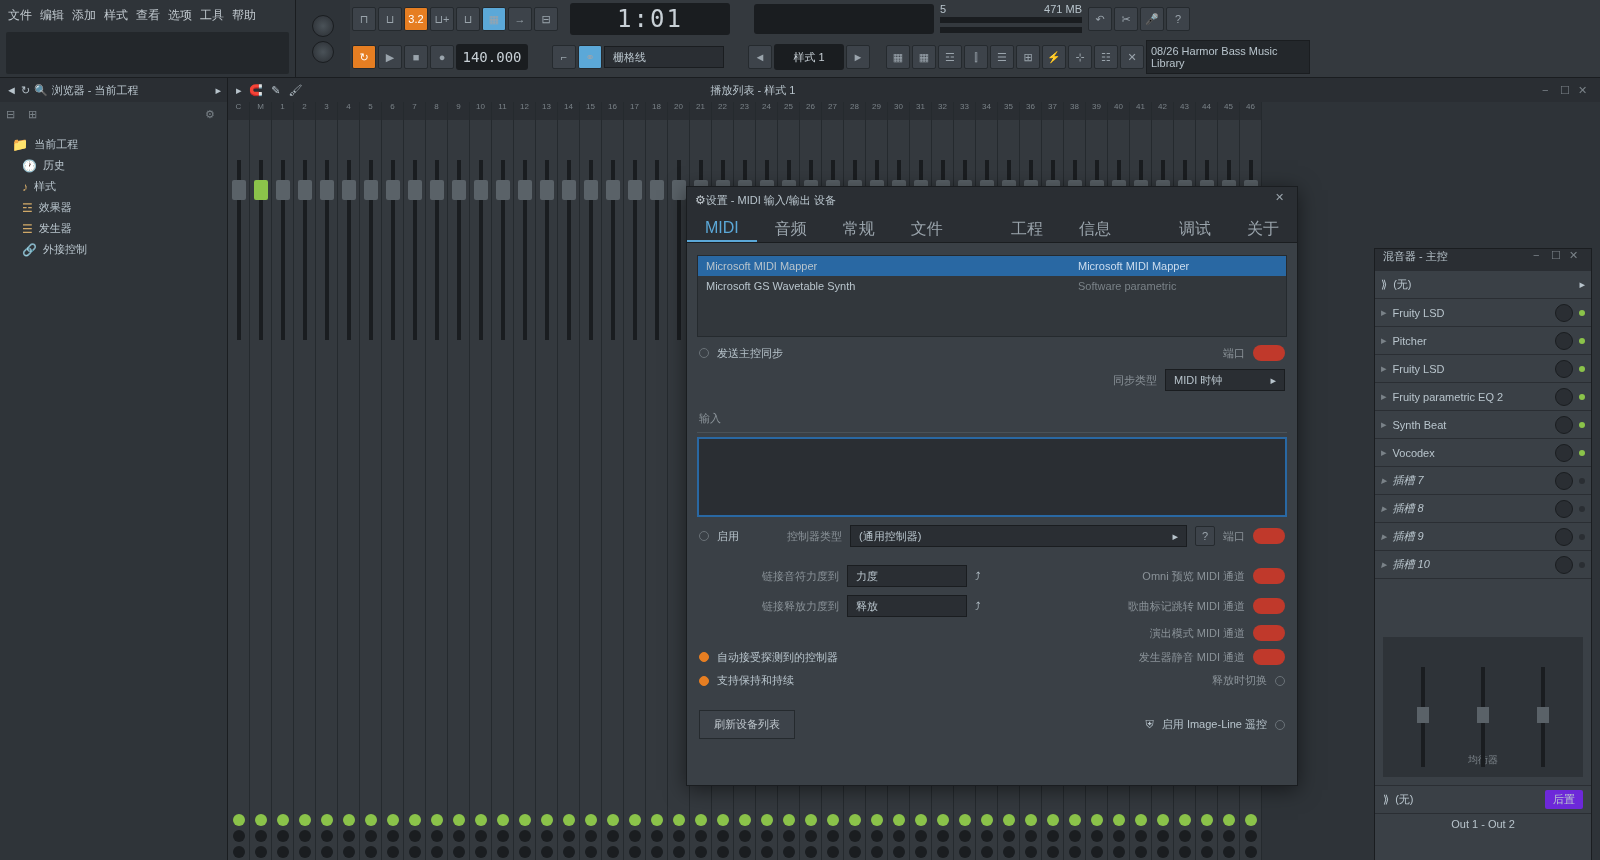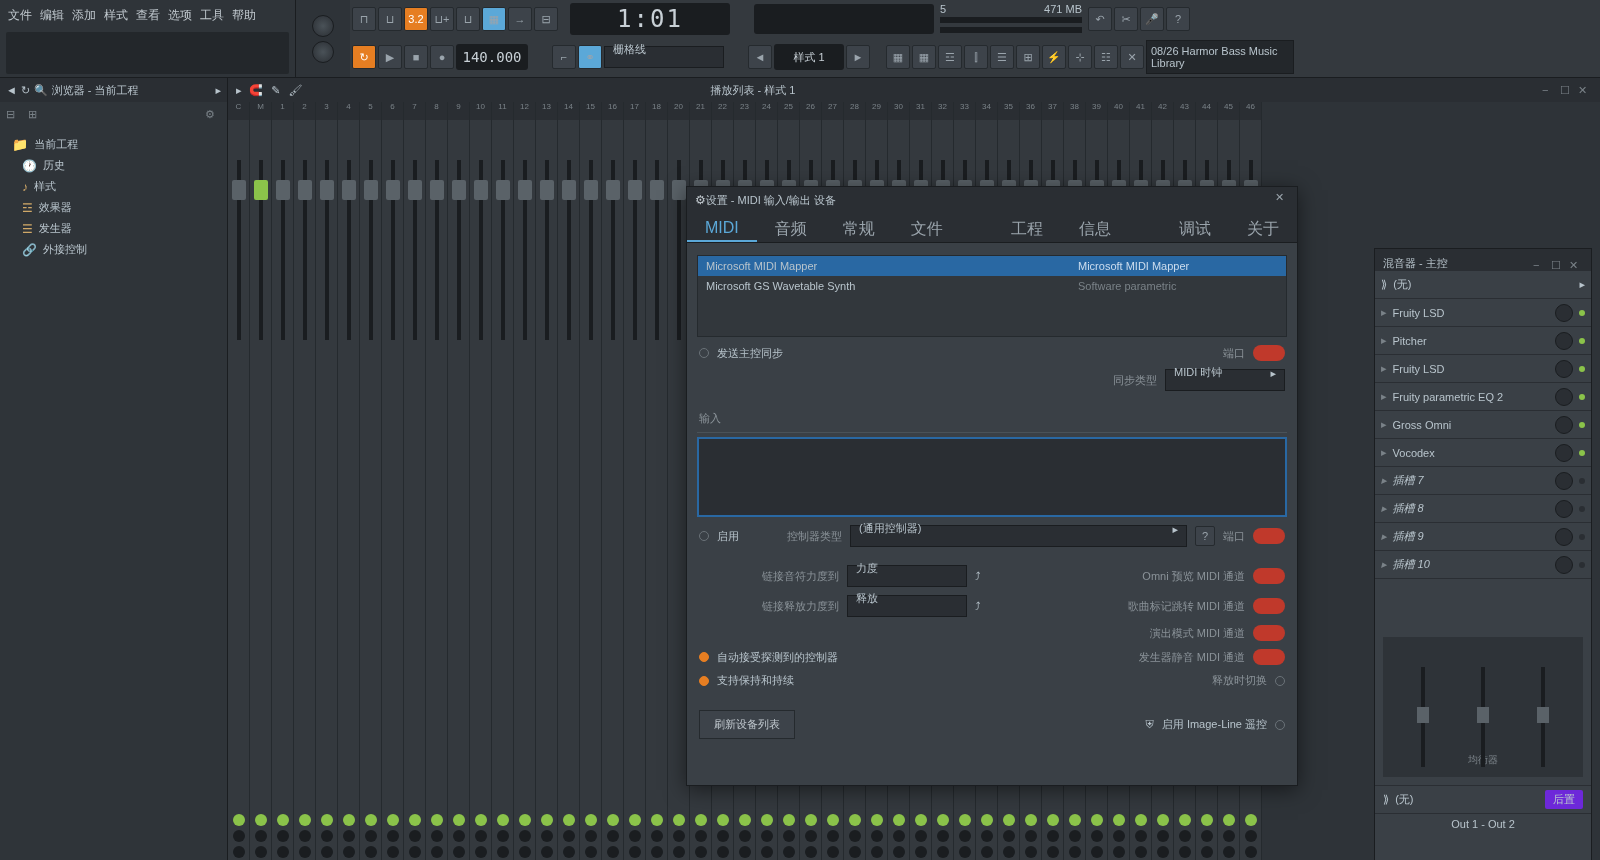--- a/index.html
+++ b/index.html
@@ -13,21 +13,21 @@
 .knob{width:22px;height:22px;border-radius:50%;background:radial-gradient(#4a5258,#2a2e33);border:1px solid #1a1d20;margin:2px}
 .transport-area{flex:1;background:#34393e;display:flex;flex-direction:column}
 .trans-row{display:flex;height:38px;align-items:center;gap:2px;padding:2px}
 .tbtn{width:24px;height:24px;background:#3d434a;border:1px solid #252a2e;border-radius:2px;display:flex;align-items:center;justify-content:center;cursor:pointer;color:#9aa4ac}
 .tbtn.orange{background:#e67e22;color:#fff}
 .time-display{width:160px;height:32px;background:#1a1d20;border-radius:3px;display:flex;align-items:center;justify-content:center;font-family:monospace;font-size:24px;color:#c8d0d6;letter-spacing:2px}
 .tempo-display{width:72px;height:26px;background:#1a1d20;border-radius:3px;display:flex;align-items:center;justify-content:center;font-family:monospace;font-size:14px;color:#c8d0d6}
 .pattern-display{width:70px;height:26px;background:#1a1d20;border-radius:3px;display:flex;align-items:center;justify-content:center;color:#c8d0d6}
 .cpu-area{width:150px;display:flex;flex-direction:column;justify-content:center;font-size:9px;color:#8a9298;padding:4px}
 .cpu-bar{height:6px;background:#1a1d20;margin:2px 0}
-.info-panel{width:148px;background:#23272b;border:1px solid #1a1d20;padding:4px;font-size:10px;color:#7a8288}
+.info-panel{width:164px;background:#23272b;border:1px solid #1a1d20;padding:4px;font-size:10px;color:#7a8288}
 .main-area{display:flex;height:782px}
 .browser{width:228px;background:#2f3439;border-right:1px solid #1a1d20}
 .browser-header{height:24px;background:#2a2e33;display:flex;align-items:center;padding:0 6px;gap:4px;font-size:11px;color:#9aa4ac}
 .browser-icons{display:flex;gap:6px;padding:6px}
 .bicon{width:16px;height:16px;color:#7a8288;cursor:pointer}
 .browser-tree{padding:4px}
 .tree-item{padding:3px 8px 3px 18px;color:#d0a868;cursor:pointer;font-size:12px;display:flex;align-items:center;gap:6px}
 .tree-item.root{padding-left:8px;color:#e8c890;font-size:13px}
 .workspace{flex:1;background:#3a4046;position:relative}
 .playlist-header{height:24px;background:#2a2e33;display:flex;align-items:center;padding:0 8px;color:#9aa4ac;font-size:11px;gap:8px}
@@ -51,26 +51,26 @@
 .device-list{background:#32373c;border:1px solid #252a2e;margin:4px 0}
 .device-row{padding:4px 8px;display:flex;font-size:11px;cursor:pointer}
 .device-row.selected{background:#2968a3;color:#fff}
 .device-row span:first-child{flex:1}
 .device-row span:last-child{color:#7a8288;width:200px}
 .device-row.selected span:last-child{color:#cde}
 .opt-row{display:flex;align-items:center;padding:4px 2px;gap:8px;font-size:11px}
 .radio{width:10px;height:10px;border-radius:50%;border:1px solid #6a7278;display:inline-block}
 .radio.on{background:#e67e22;border-color:#e67e22}
 .port-btn{width:32px;height:16px;background:#c0392b;border-radius:8px}
-.dropdown{background:#2a2e33;border:1px solid #1a1d20;padding:10px 8px;height:16px;display:flex;align-items:flex-end;min-width:120px;font-size:11px}
+.dropdown{background:#2a2e33;border:1px solid #1a1d20;padding:10px 8px;height:16px;display:flex;align-items:center;min-width:120px;font-size:11px}
 .input-box{background:#2a2e33;border:2px solid #2968a3;height:80px;margin:4px 0}
 .right-label{margin-left:auto;text-align:right;color:#8a9298}
 .refresh-btn{background:#3d434a;border:1px solid #252a2e;padding:6px 14px;cursor:pointer;color:#c0c8ce}
 .mixer-panel{position:absolute;right:8px;top:170px;width:218px;height:620px;background:#3a4046;border:1px solid #1a1d20;z-index:50}
-.mixer-panel-title{height:22px;background:#2a2e33;padding:0 8px;display:flex;align-items:flex-end;font-size:11px;color:#c0c8ce}
+.mixer-panel-title{height:22px;background:#2a2e33;padding:0 8px;display:flex;align-items:flex-start;font-size:11px;color:#c0c8ce}
 .fx-slot{height:28px;display:flex;align-items:center;padding:0 6px;border-bottom:1px solid #2a2e33;gap:6px;cursor:pointer}
 .fx-slot.empty{color:#5a6268;font-style:italic}
 .fx-arrow{color:#7a8288}
 .fx-knob{width:18px;height:18px;border-radius:50%;background:#2a2e33;border:1px solid #1a1d20;margin-left:auto}
 .fx-led{width:6px;height:6px;border-radius:50%;background:#8bc34a}
 .eq-area{height:140px;background:#2e3338;margin:8px;display:flex;align-items:end;justify-content:space-around;padding:10px}
 .eq-slider{width:4px;height:100px;background:#1a1d20;position:relative}
 .eq-cap{width:12px;height:16px;background:#5a6268;position:absolute;left:-4px;top:40px}
 .out-row{padding:4px 8px;display:flex;align-items:center;border-top:1px solid #2a2e33}
 .ruler{height:18px;background:#2a2e33;display:flex;font-size:9px;color:#7a8288;padding-left:50px}
@@ -866,21 +866,21 @@
             <div class="fx-led"></div>
           </div>
           <div class="fx-slot">
             <span class="fx-arrow">▸</span>
             <span>Fruity parametric EQ 2</span>
             <div class="fx-knob"></div>
             <div class="fx-led"></div>
           </div>
           <div class="fx-slot">
             <span class="fx-arrow">▸</span>
-            <span>Gross Omni</span>
+            <span>Synth Beat</span>
             <div class="fx-knob"></div>
             <div class="fx-led"></div>
           </div>
           <div class="fx-slot">
             <span class="fx-arrow">▸</span>
             <span>Vocodex</span>
             <div class="fx-knob"></div>
             <div class="fx-led"></div>
           </div>
           <div class="fx-slot empty">

